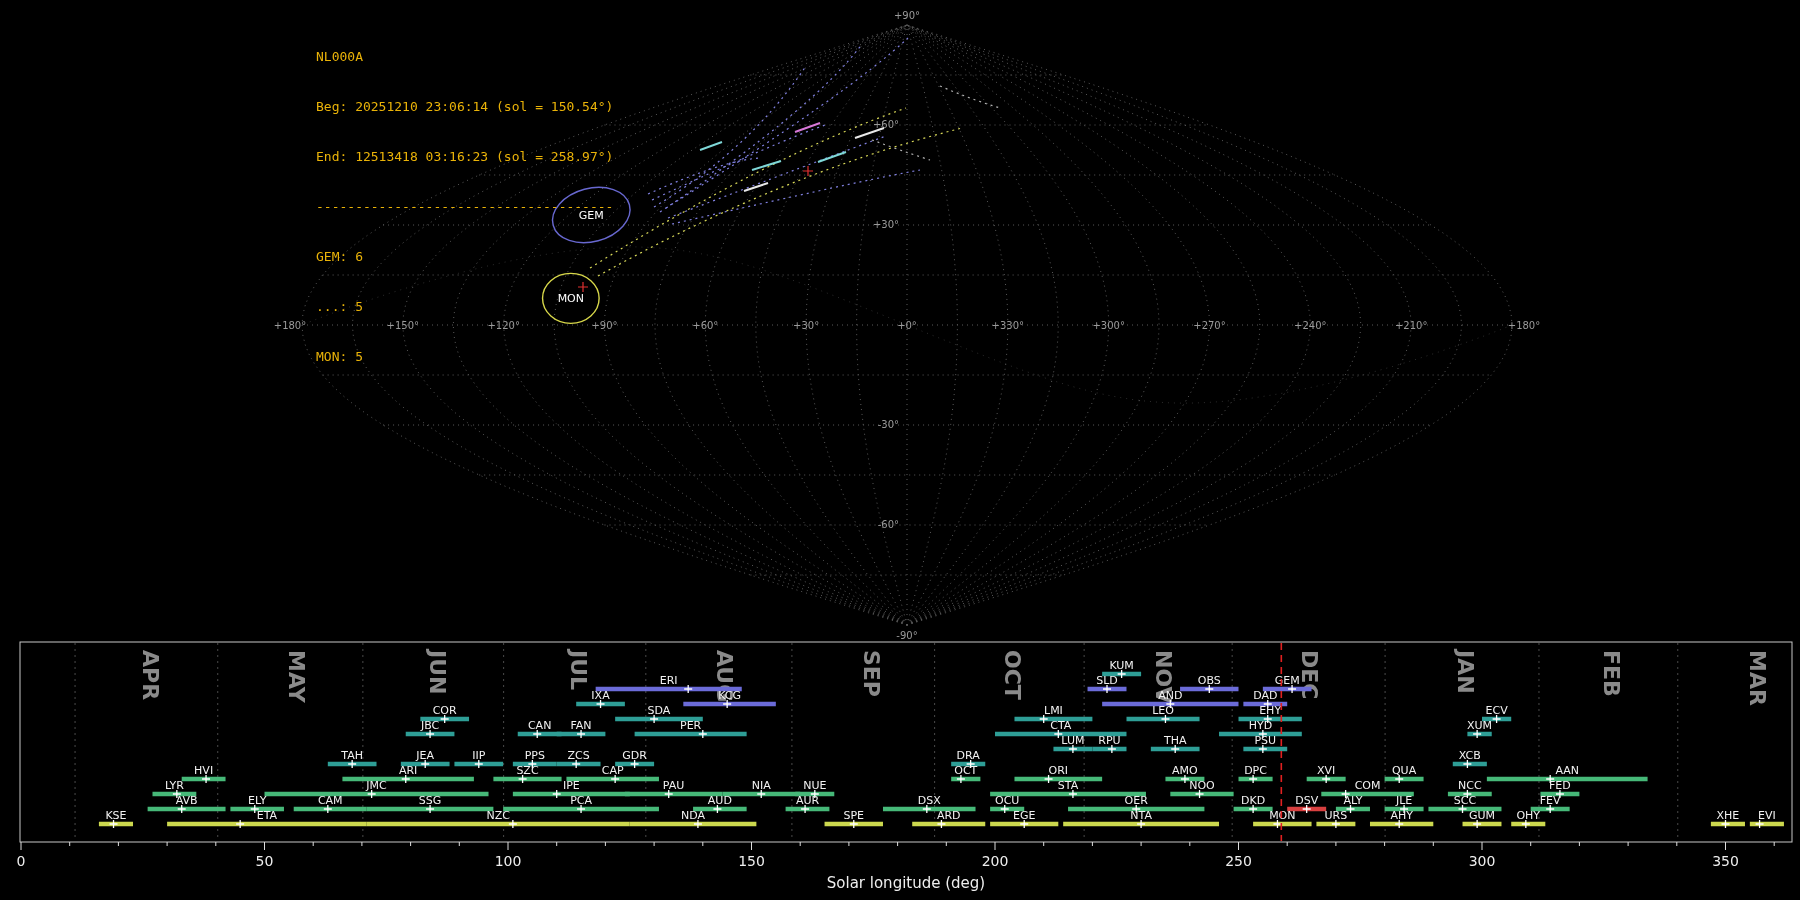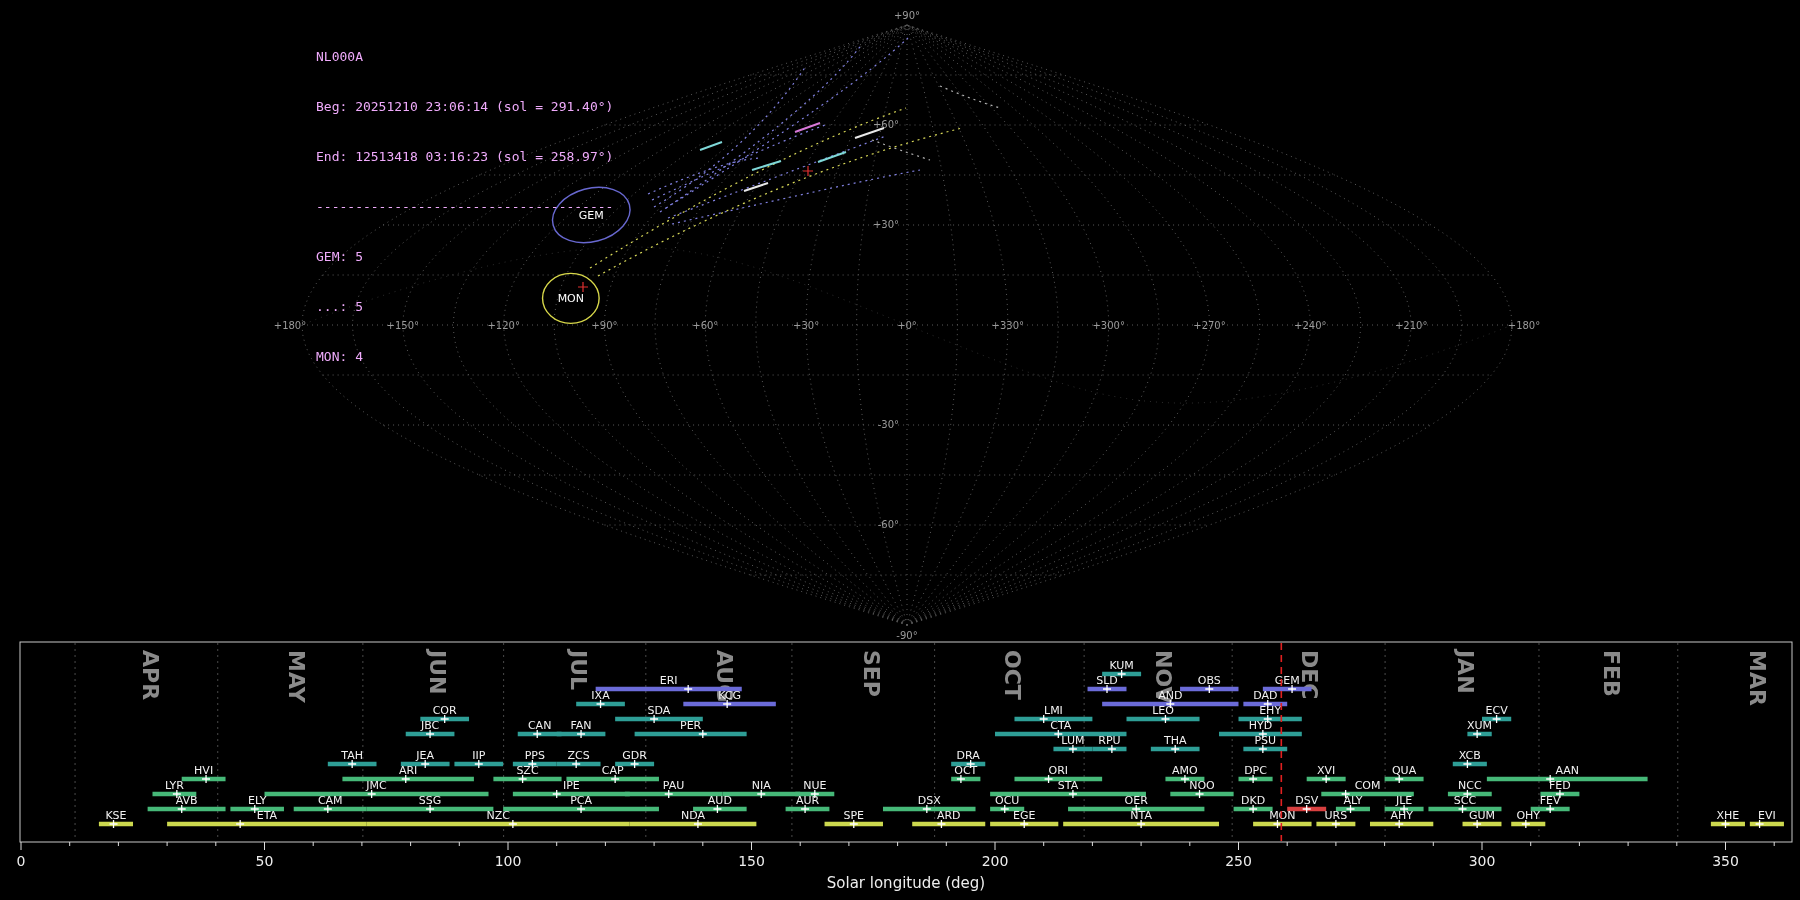--- a/index.html
+++ b/index.html
@@ -1,33 +1,33 @@
 <!DOCTYPE html>
 <html><head>
 <meta charset="utf-8">
 <style>
   html,body{margin:0;padding:0;background:#000;}
   body{width:1800px;height:900px;position:relative;overflow:hidden;
        font-family:"DejaVu Sans",sans-serif;}
-  #info{position:absolute;left:316px;top:16px;color:#f0abfc;z-index:2;
+  #info{position:absolute;left:316px;top:16px;color:#eab308;z-index:2;
         font-family:"DejaVu Sans Mono",monospace;font-size:13px;line-height:1.28;
         white-space:pre;}
   svg{position:absolute;left:0;top:0;}
 </style>
 </head>
 <body>
 
 <div id="info">
   <div>NL000A</div>
-  <div>Beg: 20251210 23:06:14 (sol = 291.40°)</div>
+  <div>Beg: 20251210 23:06:14 (sol = 150.54°)</div>
   <div>End: 12513418 03:16:23 (sol = 258.97°)</div>
   <div>--------------------------------------</div>
-  <div>GEM: 5</div>
+  <div>GEM: 6</div>
   <div>...: 5</div>
-  <div>MON: 4</div>
+  <div>MON: 5</div>
 </div>
 
 <svg id="plot" width="1800" height="900" viewBox="0 0 1800 900">
   <g id="sky">
       <path d="M907.0 625.0L938.7 615.0L970.2 605.0L1001.6 595.0L1032.8 585.0L1063.6 575.0L1094.0 565.0L1123.8 555.0L1153.1 545.0L1181.7 535.0L1209.5 525.0L1236.5 515.0L1262.6 505.0L1287.7 495.0L1311.8 485.0L1334.8 475.0L1356.6 465.0L1377.2 455.0L1396.5 445.0L1414.4 435.0L1430.9 425.0L1446.1 415.0L1459.7 405.0L1471.8 395.0L1482.4 385.0L1491.4 375.0L1498.8 365.0L1504.6 355.0L1508.7 345.0L1511.2 335.0L1512.0 325.0L1511.2 315.0L1508.7 305.0L1504.6 295.0L1498.8 285.0L1491.4 275.0L1482.4 265.0L1471.8 255.0L1459.7 245.0L1446.1 235.0L1430.9 225.0L1414.4 215.0L1396.5 205.0L1377.2 195.0L1356.6 185.0L1334.8 175.0L1311.8 165.0L1287.7 155.0L1262.6 145.0L1236.5 135.0L1209.5 125.0L1181.7 115.0L1153.1 105.0L1123.8 95.0L1094.0 85.0L1063.6 75.0L1032.8 65.0L1001.6 55.0L970.2 45.0L938.7 35.0L907.0 25.0" fill="none" stroke="#5a5a5a" stroke-width="1" stroke-dasharray="1 4"></path>
       <path d="M907.0 625.0L936.0 615.0L965.0 605.0L993.8 595.0L1022.3 585.0L1050.5 575.0L1078.4 565.0L1105.7 555.0L1132.6 545.0L1158.8 535.0L1184.3 525.0L1209.0 515.0L1233.0 505.0L1256.0 495.0L1278.1 485.0L1299.1 475.0L1319.1 465.0L1338.0 455.0L1355.7 445.0L1372.1 435.0L1387.3 425.0L1401.1 415.0L1413.6 405.0L1424.7 395.0L1434.4 385.0L1442.7 375.0L1449.5 365.0L1454.8 355.0L1458.5 345.0L1460.8 335.0L1461.6 325.0L1460.8 315.0L1458.5 305.0L1454.8 295.0L1449.5 285.0L1442.7 275.0L1434.4 265.0L1424.7 255.0L1413.6 245.0L1401.1 235.0L1387.3 225.0L1372.1 215.0L1355.7 205.0L1338.0 195.0L1319.1 185.0L1299.1 175.0L1278.1 165.0L1256.0 155.0L1233.0 145.0L1209.0 135.0L1184.3 125.0L1158.8 115.0L1132.6 105.0L1105.7 95.0L1078.4 85.0L1050.5 75.0L1022.3 65.0L993.8 55.0L965.0 45.0L936.0 35.0L907.0 25.0" fill="none" stroke="#5a5a5a" stroke-width="1" stroke-dasharray="1 4"></path>
       <path d="M907.0 625.0L933.4 615.0L959.7 605.0L985.9 595.0L1011.8 585.0L1037.5 575.0L1062.8 565.0L1087.7 555.0L1112.1 545.0L1135.9 535.0L1159.1 525.0L1181.6 515.0L1203.3 505.0L1224.3 495.0L1244.4 485.0L1263.5 475.0L1281.7 465.0L1298.8 455.0L1314.9 445.0L1329.8 435.0L1343.6 425.0L1356.2 415.0L1367.6 405.0L1377.7 395.0L1386.5 385.0L1394.0 375.0L1400.1 365.0L1405.0 355.0L1408.4 345.0L1410.5 335.0L1411.2 325.0L1410.5 315.0L1408.4 305.0L1405.0 295.0L1400.1 285.0L1394.0 275.0L1386.5 265.0L1377.7 255.0L1367.6 245.0L1356.2 235.0L1343.6 225.0L1329.8 215.0L1314.9 205.0L1298.8 195.0L1281.7 185.0L1263.5 175.0L1244.4 165.0L1224.3 155.0L1203.3 145.0L1181.6 135.0L1159.1 125.0L1135.9 115.0L1112.1 105.0L1087.7 95.0L1062.8 85.0L1037.5 75.0L1011.8 65.0L985.9 55.0L959.7 45.0L933.4 35.0L907.0 25.0" fill="none" stroke="#5a5a5a" stroke-width="1" stroke-dasharray="1 4"></path>
       <path d="M907.0 625.0L930.7 615.0L954.4 605.0L978.0 595.0L1001.3 585.0L1024.4 575.0L1047.2 565.0L1069.6 555.0L1091.6 545.0L1113.0 535.0L1133.9 525.0L1154.1 515.0L1173.7 505.0L1192.6 495.0L1210.6 485.0L1227.8 475.0L1244.2 465.0L1259.6 455.0L1274.1 445.0L1287.5 435.0L1300.0 425.0L1311.3 415.0L1321.5 405.0L1330.6 395.0L1338.5 385.0L1345.3 375.0L1350.8 365.0L1355.2 355.0L1358.3 345.0L1360.1 335.0L1360.8 325.0L1360.1 315.0L1358.3 305.0L1355.2 295.0L1350.8 285.0L1345.3 275.0L1338.5 265.0L1330.6 255.0L1321.5 245.0L1311.3 235.0L1300.0 225.0L1287.5 215.0L1274.1 205.0L1259.6 195.0L1244.2 185.0L1227.8 175.0L1210.6 165.0L1192.6 155.0L1173.7 145.0L1154.1 135.0L1133.9 125.0L1113.0 115.0L1091.6 105.0L1069.6 95.0L1047.2 85.0L1024.4 75.0L1001.3 65.0L978.0 55.0L954.4 45.0L930.7 35.0L907.0 25.0" fill="none" stroke="#5a5a5a" stroke-width="1" stroke-dasharray="1 4"></path>
       <path d="M907.0 625.0L928.1 615.0L949.2 605.0L970.1 595.0L990.9 585.0L1011.4 575.0L1031.6 565.0L1051.5 555.0L1071.1 545.0L1090.1 535.0L1108.7 525.0L1126.7 515.0L1144.1 505.0L1160.8 495.0L1176.9 485.0L1192.2 475.0L1206.7 465.0L1220.4 455.0L1233.3 445.0L1245.3 435.0L1256.3 425.0L1266.4 415.0L1275.5 405.0L1283.5 395.0L1290.6 385.0L1296.6 375.0L1301.5 365.0L1305.4 355.0L1308.1 345.0L1309.8 335.0L1310.3 325.0L1309.8 315.0L1308.1 305.0L1305.4 295.0L1301.5 285.0L1296.6 275.0L1290.6 265.0L1283.5 255.0L1275.5 245.0L1266.4 235.0L1256.3 225.0L1245.3 215.0L1233.3 205.0L1220.4 195.0L1206.7 185.0L1192.2 175.0L1176.9 165.0L1160.8 155.0L1144.1 145.0L1126.7 135.0L1108.7 125.0L1090.1 115.0L1071.1 105.0L1051.5 95.0L1031.6 85.0L1011.4 75.0L990.9 65.0L970.1 55.0L949.2 45.0L928.1 35.0L907.0 25.0" fill="none" stroke="#5a5a5a" stroke-width="1" stroke-dasharray="1 4"></path>
       <path d="M907.0 625.0L925.5 615.0L943.9 605.0L962.2 595.0L980.4 585.0L998.3 575.0L1016.1 565.0L1033.5 555.0L1050.5 545.0L1067.2 535.0L1083.5 525.0L1099.2 515.0L1114.4 505.0L1129.1 495.0L1143.1 485.0L1156.5 475.0L1169.3 465.0L1181.3 455.0L1192.5 445.0L1203.0 435.0L1212.6 425.0L1221.5 415.0L1229.4 405.0L1236.5 395.0L1242.6 385.0L1247.9 375.0L1252.2 365.0L1255.6 355.0L1258.0 345.0L1259.4 335.0L1259.9 325.0L1259.4 315.0L1258.0 305.0L1255.6 295.0L1252.2 285.0L1247.9 275.0L1242.6 265.0L1236.5 255.0L1229.4 245.0L1221.5 235.0L1212.6 225.0L1203.0 215.0L1192.5 205.0L1181.3 195.0L1169.3 185.0L1156.5 175.0L1143.1 165.0L1129.1 155.0L1114.4 145.0L1099.2 135.0L1083.5 125.0L1067.2 115.0L1050.5 105.0L1033.5 95.0L1016.1 85.0L998.3 75.0L980.4 65.0L962.2 55.0L943.9 45.0L925.5 35.0L907.0 25.0" fill="none" stroke="#5a5a5a" stroke-width="1" stroke-dasharray="1 4"></path>

